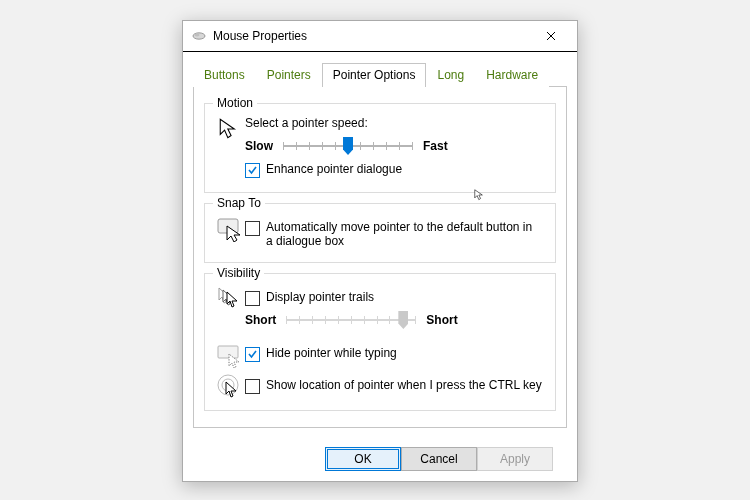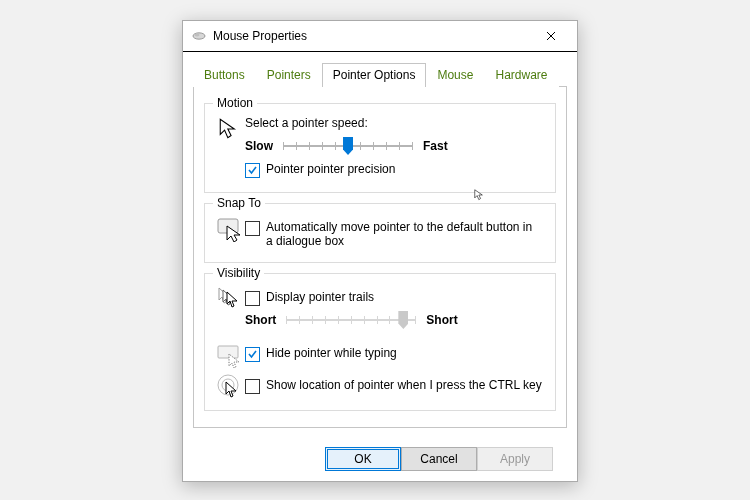--- a/index.html
+++ b/index.html
@@ -70,21 +70,21 @@
           <path d="M1 1 L9 9 M9 1 L1 9" stroke="#000" stroke-width="1"></path>
         </svg>
     </span>
   </div>
 
   <div class="client">
     <div class="tabstrip">
       <div class="tab inactive">Buttons</div>
       <div class="tab inactive">Pointers</div>
       <div class="tab active">Pointer Options</div>
-      <div class="tab inactive">Mouse</div>
+      <div class="tab inactive">Long</div>
       <div class="tab inactive">Hardware</div>
     </div>
 
     <div class="tabpage">
 
       <div class="group">
         <span class="legend">Motion</span>
         <div class="row">
           <span class="gicon">
             <svg viewBox="0 0 24 24">
@@ -115,21 +115,21 @@
               <span class="end">Fast</span>
             </div>
             <label class="chk checked">
               <span class="box">
                   <span class="mark">
                     <svg viewBox="0 0 11 11">
                       <path d="M2 5 L4.5 8 L9 2" fill="none" stroke="#0078d7" stroke-width="1.6"></path>
                     </svg>
                   </span>
                 </span>
-              <span class="txt">Pointer pointer precision</span>
+              <span class="txt">Enhance pointer dialogue</span>
             </label>
             <span class="cursor-overlay" style="left:268px;top:82px;">
               <svg width="14" height="18" viewBox="0 0 24 24">
                   <path d="M3 3 L3 17 L7 13 L10 20 L13 18 L10 12 L16 12 Z" fill="#fff" stroke="#000" stroke-width="1"></path>
                 </svg>
             </span>
           </div>
         </div>
       </div>
 

